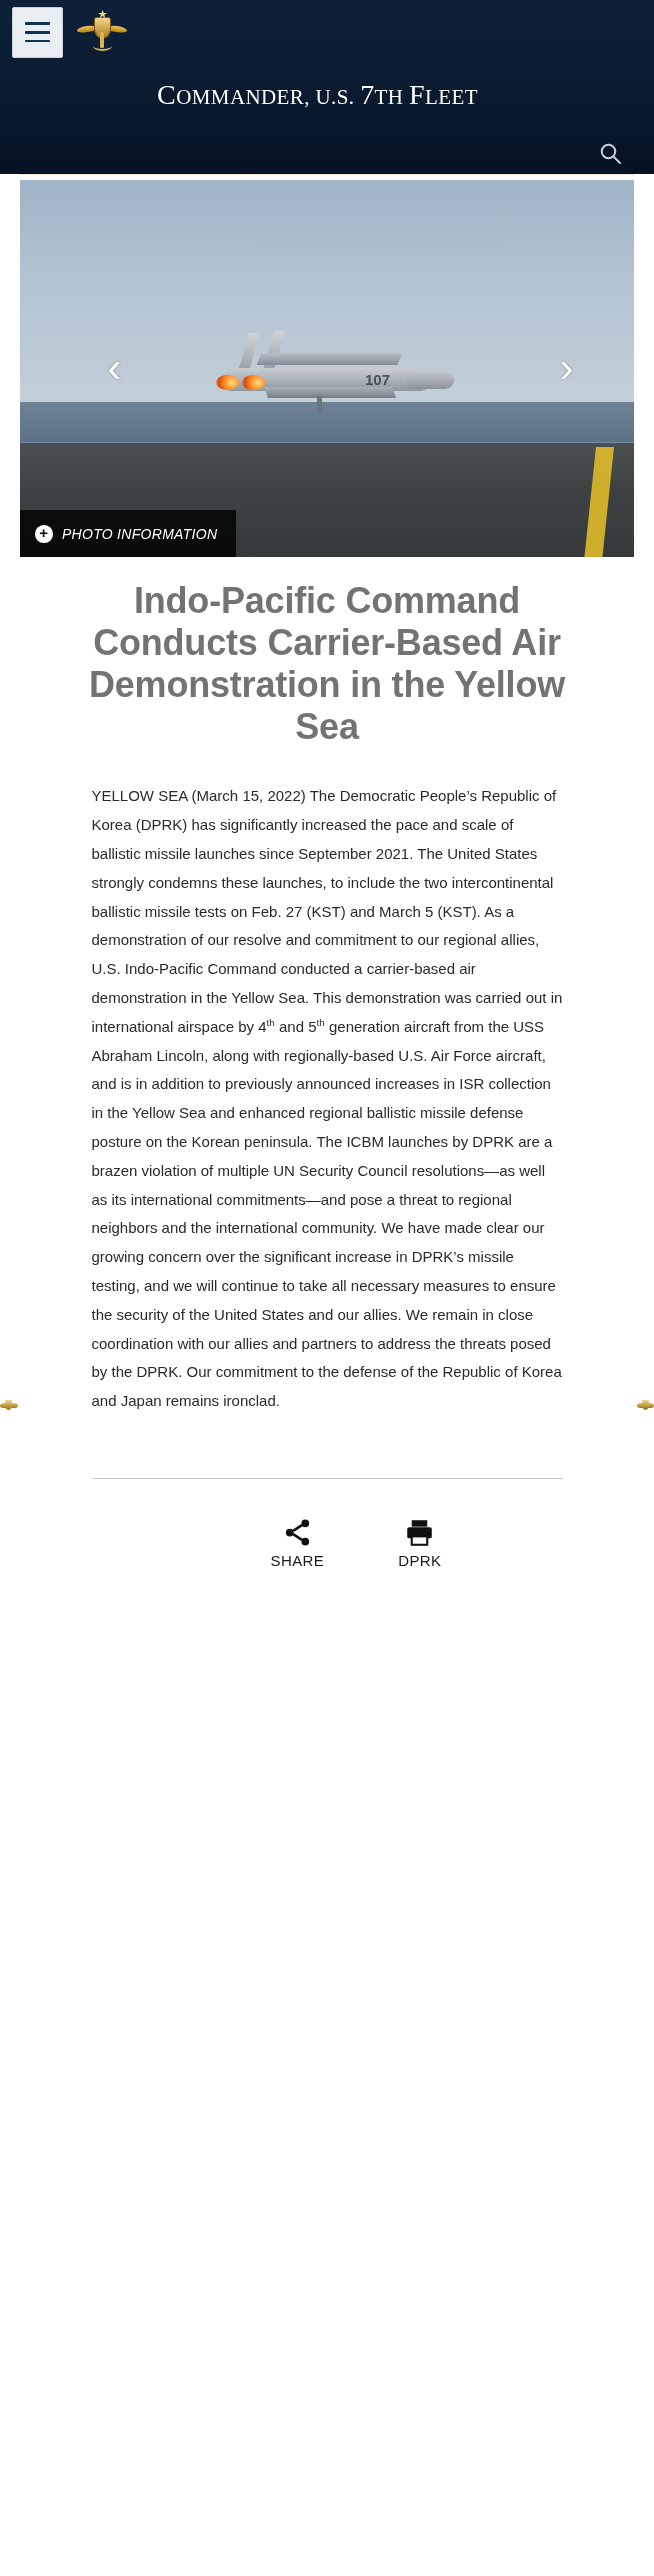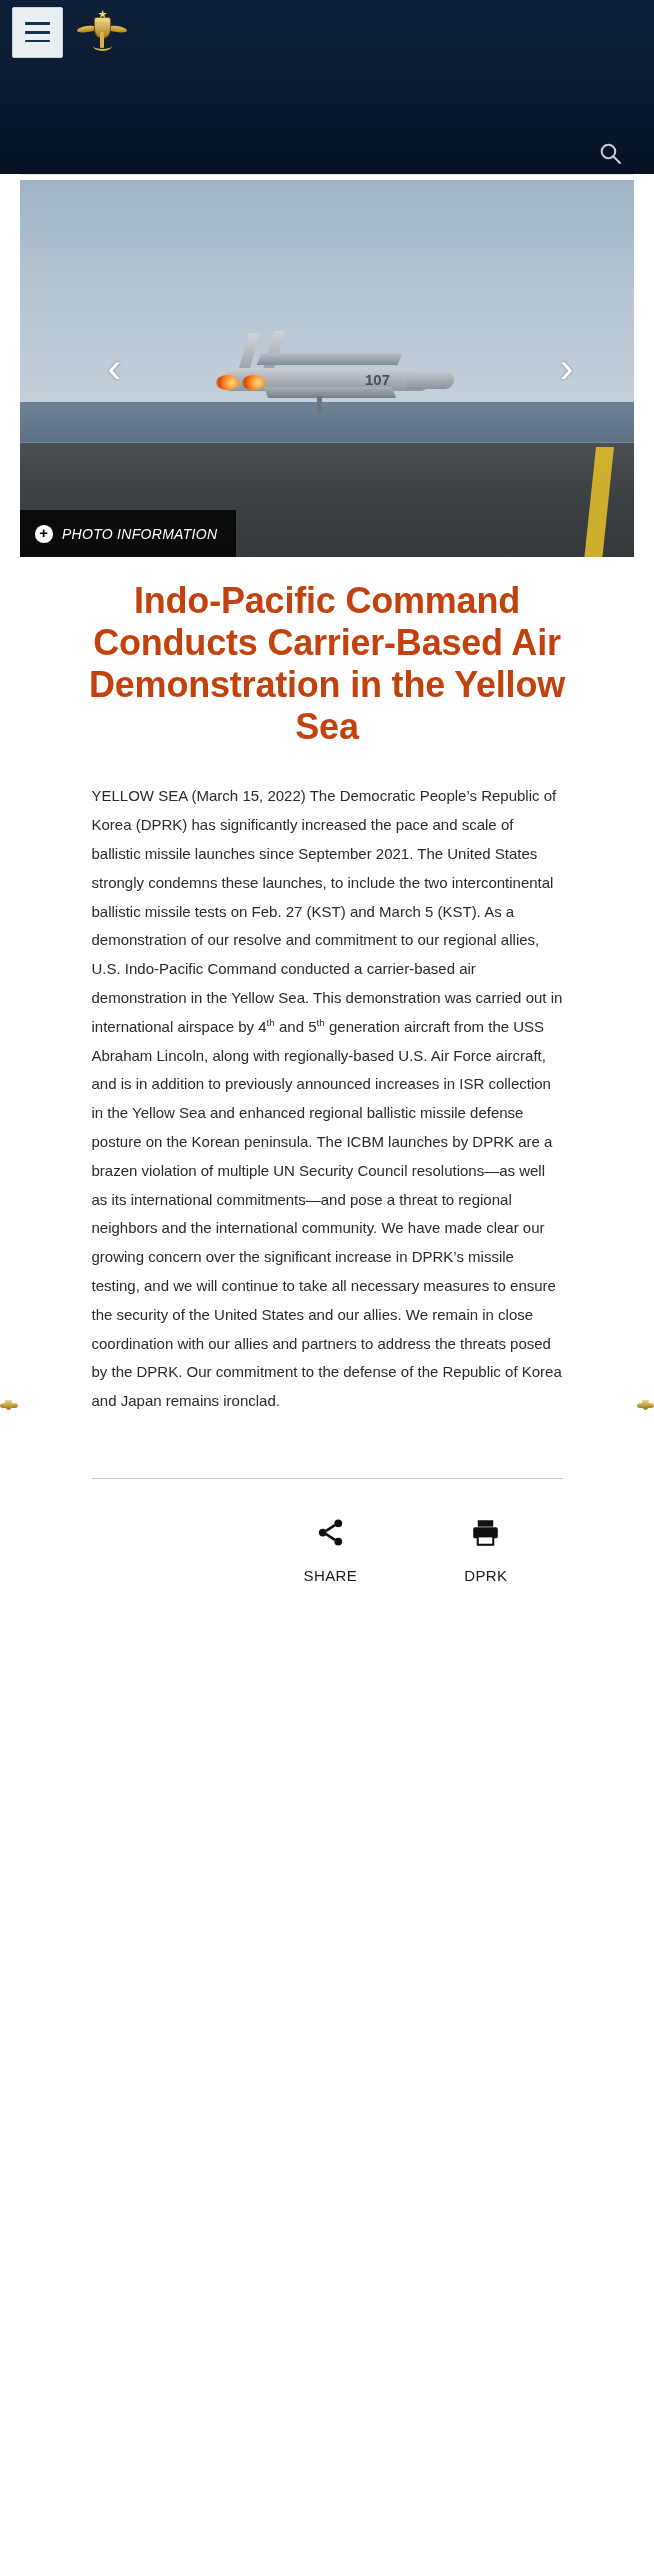--- a/index.html
+++ b/index.html
@@ -347,21 +347,21 @@
     font-weight: bold;
   }
 
   .headline {
     margin: 23px auto 0;
     width: 538px;
     text-align: center;
     font-size: 36px;
     line-height: 1.16;
     font-weight: bold;
-    color: #c2410c;
+    color: #737373;
     letter-spacing: -0.2px;
   }
 
   .byline {
     margin-top: 28px;
     text-align: center;
     font-size: 15.5px;
     color: #2b2b2b;
   }
 
@@ -386,23 +386,22 @@
     width: 471px;
     display: flex;
     justify-content: flex-start;
     gap: 74px;
     padding-left: 179px;
   }
   .action {
     display: flex;
     flex-direction: column;
     align-items: center;
-    gap: 19px;
+    gap: 4px;
     cursor: pointer;
-    margin-left: 33px;
   }
   .action .label {
     font-size: 15px;
     color: #1a1a1a;
     letter-spacing: 0.4px;
   }
 
   
   .side-orn {
     position: absolute;
@@ -445,20 +444,23 @@
 
       <div class="crest">
         <div class="wing left"></div>
         <div class="wing right"></div>
         <div class="shield"></div>
         <div class="anchor"></div>
         <div class="star">★</div>
       </div>
     </div>
 
+    <div class="header-title">
+      <span>C</span><span class="sc">OMMANDER</span><span class="sc">, U.S. </span><span>7</span><span class="sc">TH</span><span class="sc"> </span><span>F</span><span class="sc">LEET</span>
+    </div>
 
     <div class="search-icon-wrap">
       <svg width="27" height="27" viewBox="0 0 40 40" aria-hidden="true">
         <circle cx="17" cy="17" r="10" fill="none" stroke="#c6cdd6" stroke-width="3"></circle>
         <line x1="24" y1="24" x2="34" y2="34" stroke="#c6cdd6" stroke-width="3" stroke-linecap="round"></line>
       </svg>
     </div>
   </div>
 
 

